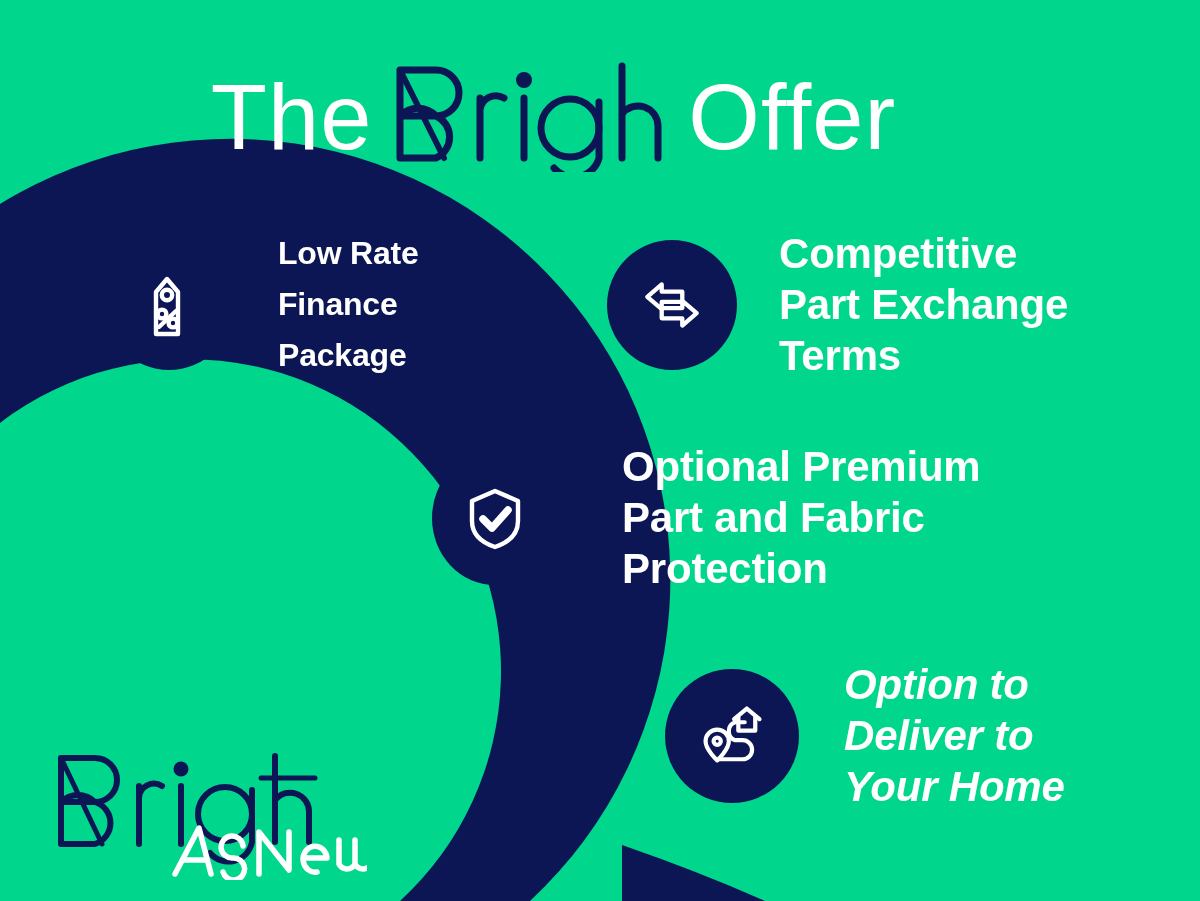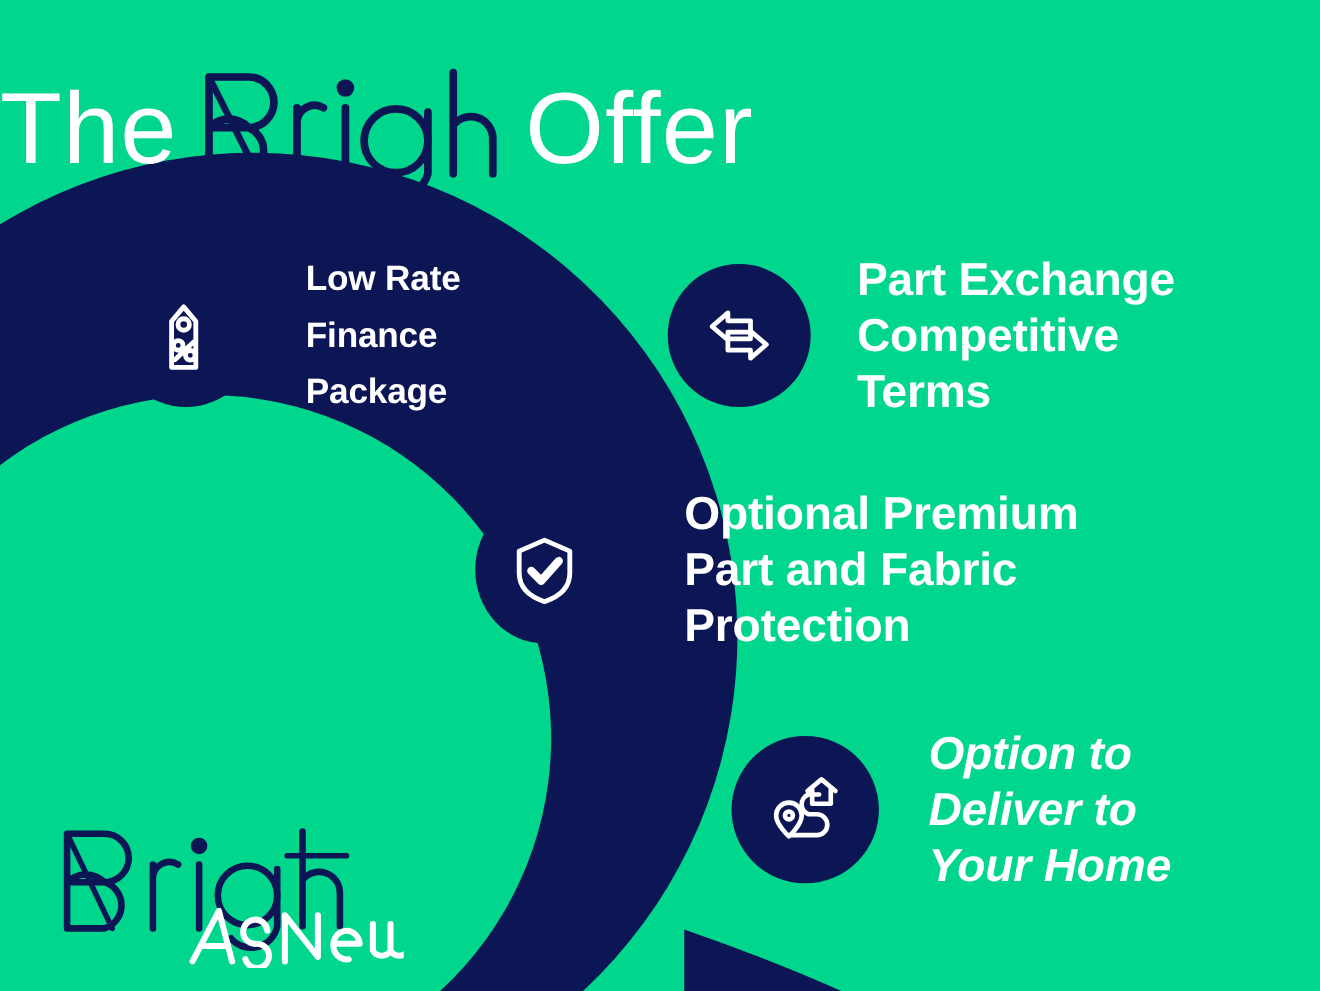--- a/index.html
+++ b/index.html
@@ -30,21 +30,21 @@
     height: 901px;
     pointer-events: none;
   }
 
   
   .title-row {
     position: absolute;
     top: 62px;
     left: 0;
     width: 1107px;
-    text-align: left;
+    text-align: center;
     white-space: nowrap;
     line-height: 1;
   }
   .title-word {
     font-size: 92px;
     font-weight: 400;
     letter-spacing: 1px;
     color: #ffffff;
     vertical-align: middle;
   }
@@ -170,22 +170,22 @@
   <div class="feature" id="feature-2">
     <div class="feature-icon">
       <svg viewBox="0 0 70 70" width="72" height="72" xmlns="http://www.w3.org/2000/svg">
         <g fill="none" stroke="#ffffff" stroke-width="4.2" stroke-linecap="round" stroke-linejoin="round">
           <path d="M 25 15 L 11 27 L 25 39 L 25 32 L 45 32 L 45 22 L 25 22 Z"></path>
           <path d="M 45 31 L 45 38 L 25 38 L 25 48 L 45 48 L 45 55 L 59 43 Z"></path>
         </g>
       </svg>
     </div>
     <div class="feature-text">
+      <span class="feature-line">Competitive</span>
       <span class="feature-line">Part Exchange</span>
-      <span class="feature-line">Competitive</span>
       <span class="feature-line">Terms</span>
     </div>
   </div>
 
   <div class="feature" id="feature-3">
     <div class="feature-icon">
       <svg viewBox="0 0 70 70" width="70" height="70" xmlns="http://www.w3.org/2000/svg">
         <path fill="none" stroke="#ffffff" stroke-width="4.4" stroke-linecap="round" stroke-linejoin="round" d="M 35 8 L 58 18 L 58 38 C 58 52 47 60 35 64 C 23 60 12 52 12 38 L 12 18 Z"></path>
         <path fill="none" stroke="#ffffff" stroke-width="7.5" stroke-linecap="round" stroke-linejoin="round" d="M 23 36 L 32 45 L 48 27"></path>
       </svg>

